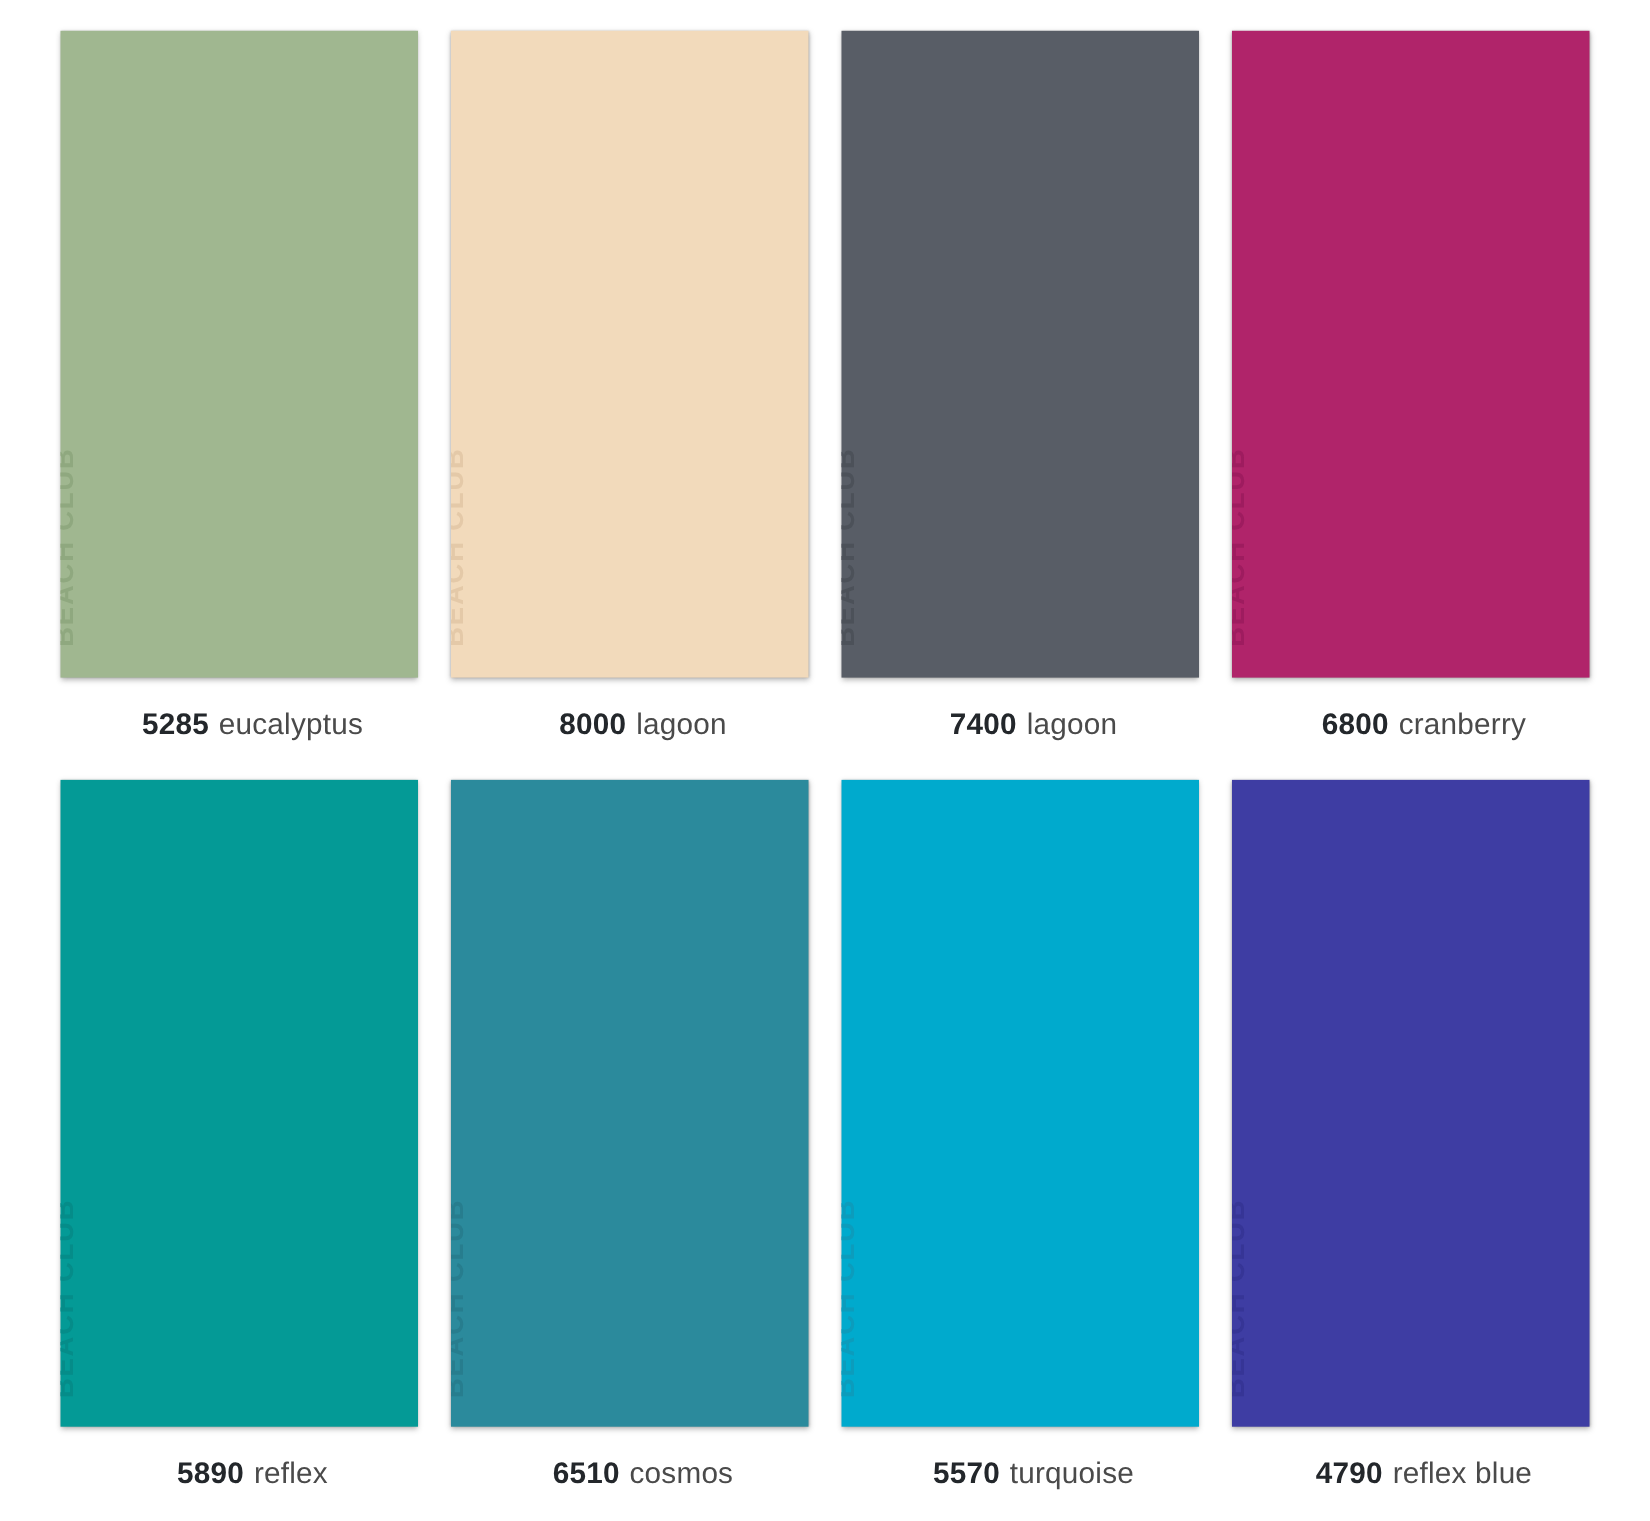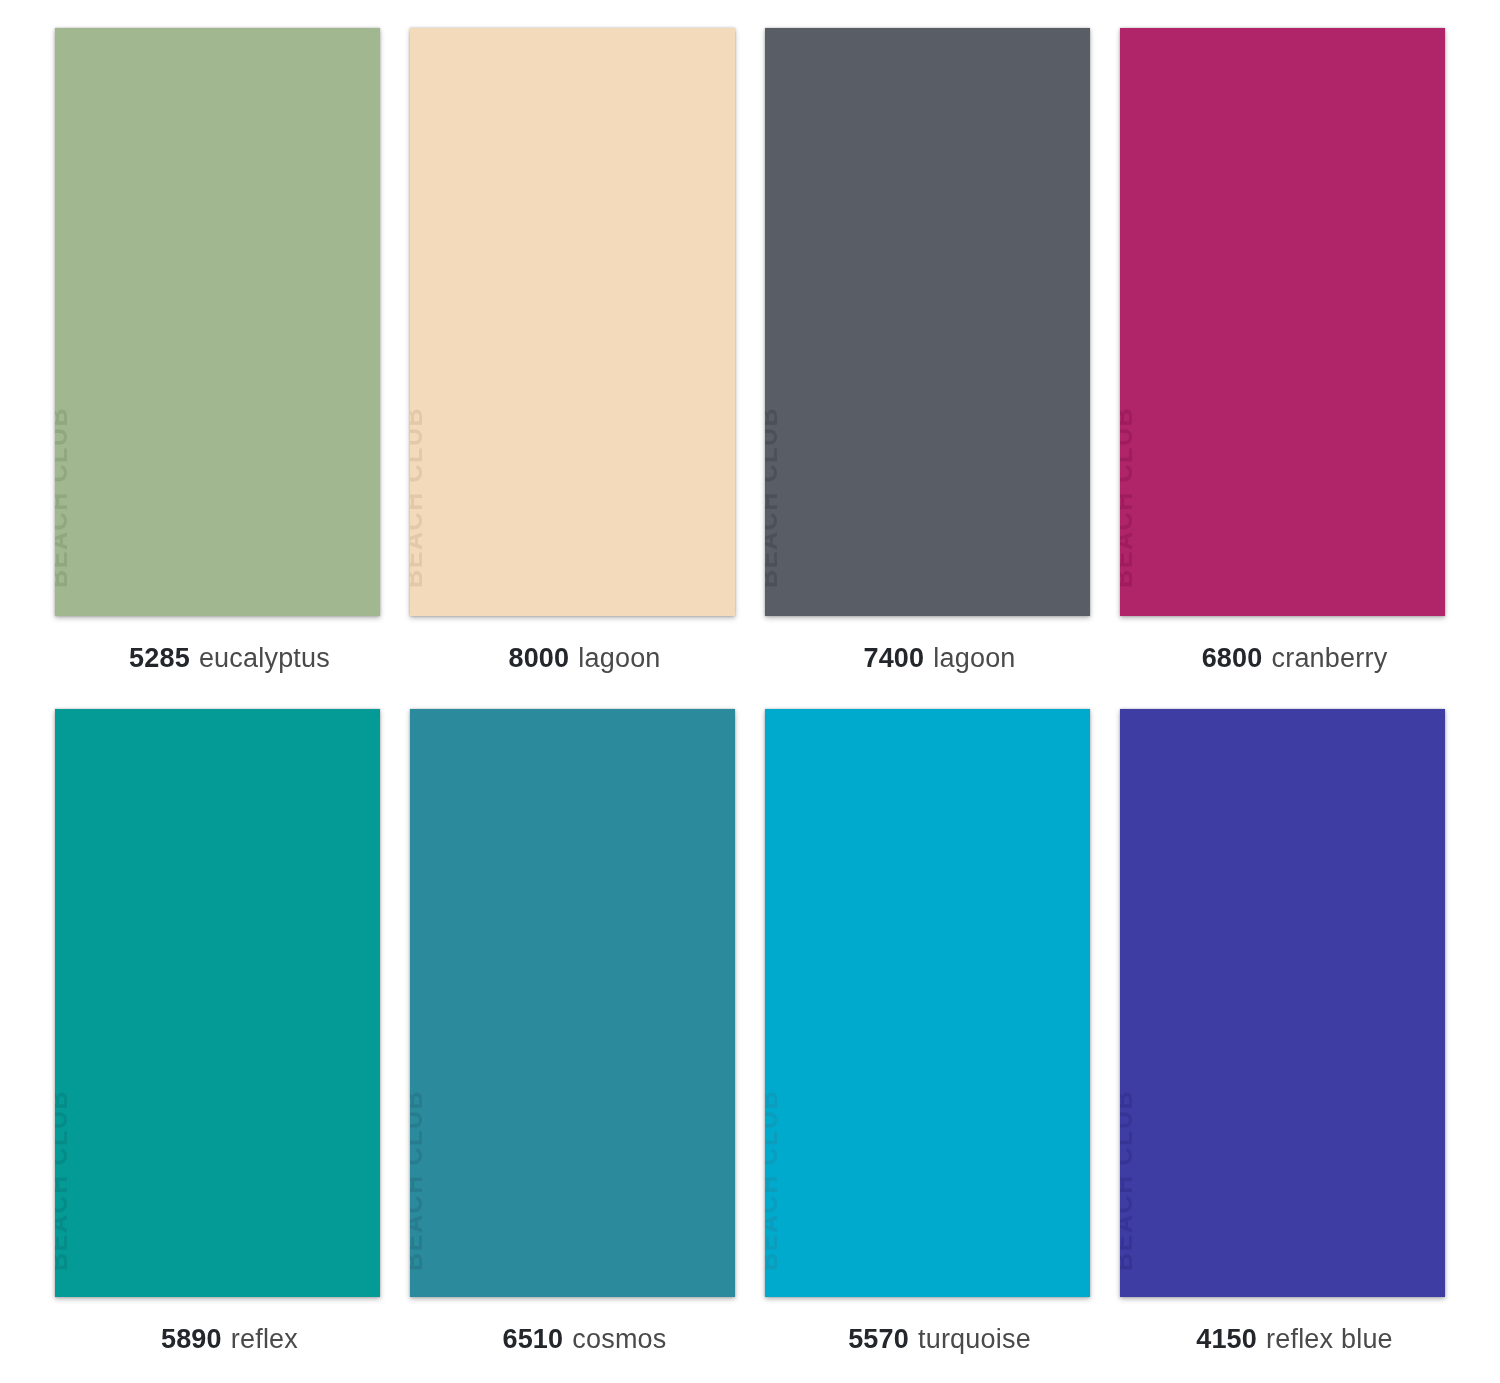--- a/index.html
+++ b/index.html
@@ -161,19 +161,19 @@
       <div class="swatch-label">
         <span class="swatch-code">5570</span><span class="swatch-name">turquoise</span>
       </div>
     </div>
 
     <div class="swatch-cell">
       <div class="swatch-chip" style="background-color: rgb(62, 61, 163);">
         <span class="swatch-watermark" style="color: rgb(54, 53, 150);">BEACH CLUB</span>
       </div>
       <div class="swatch-label">
-        <span class="swatch-code">4150</span><span class="swatch-name">reflex blue</span>
+        <span class="swatch-code">4790</span><span class="swatch-name">reflex blue</span>
       </div>
     </div>
 
   </div>
 
 </div>
 
 </body></html>

